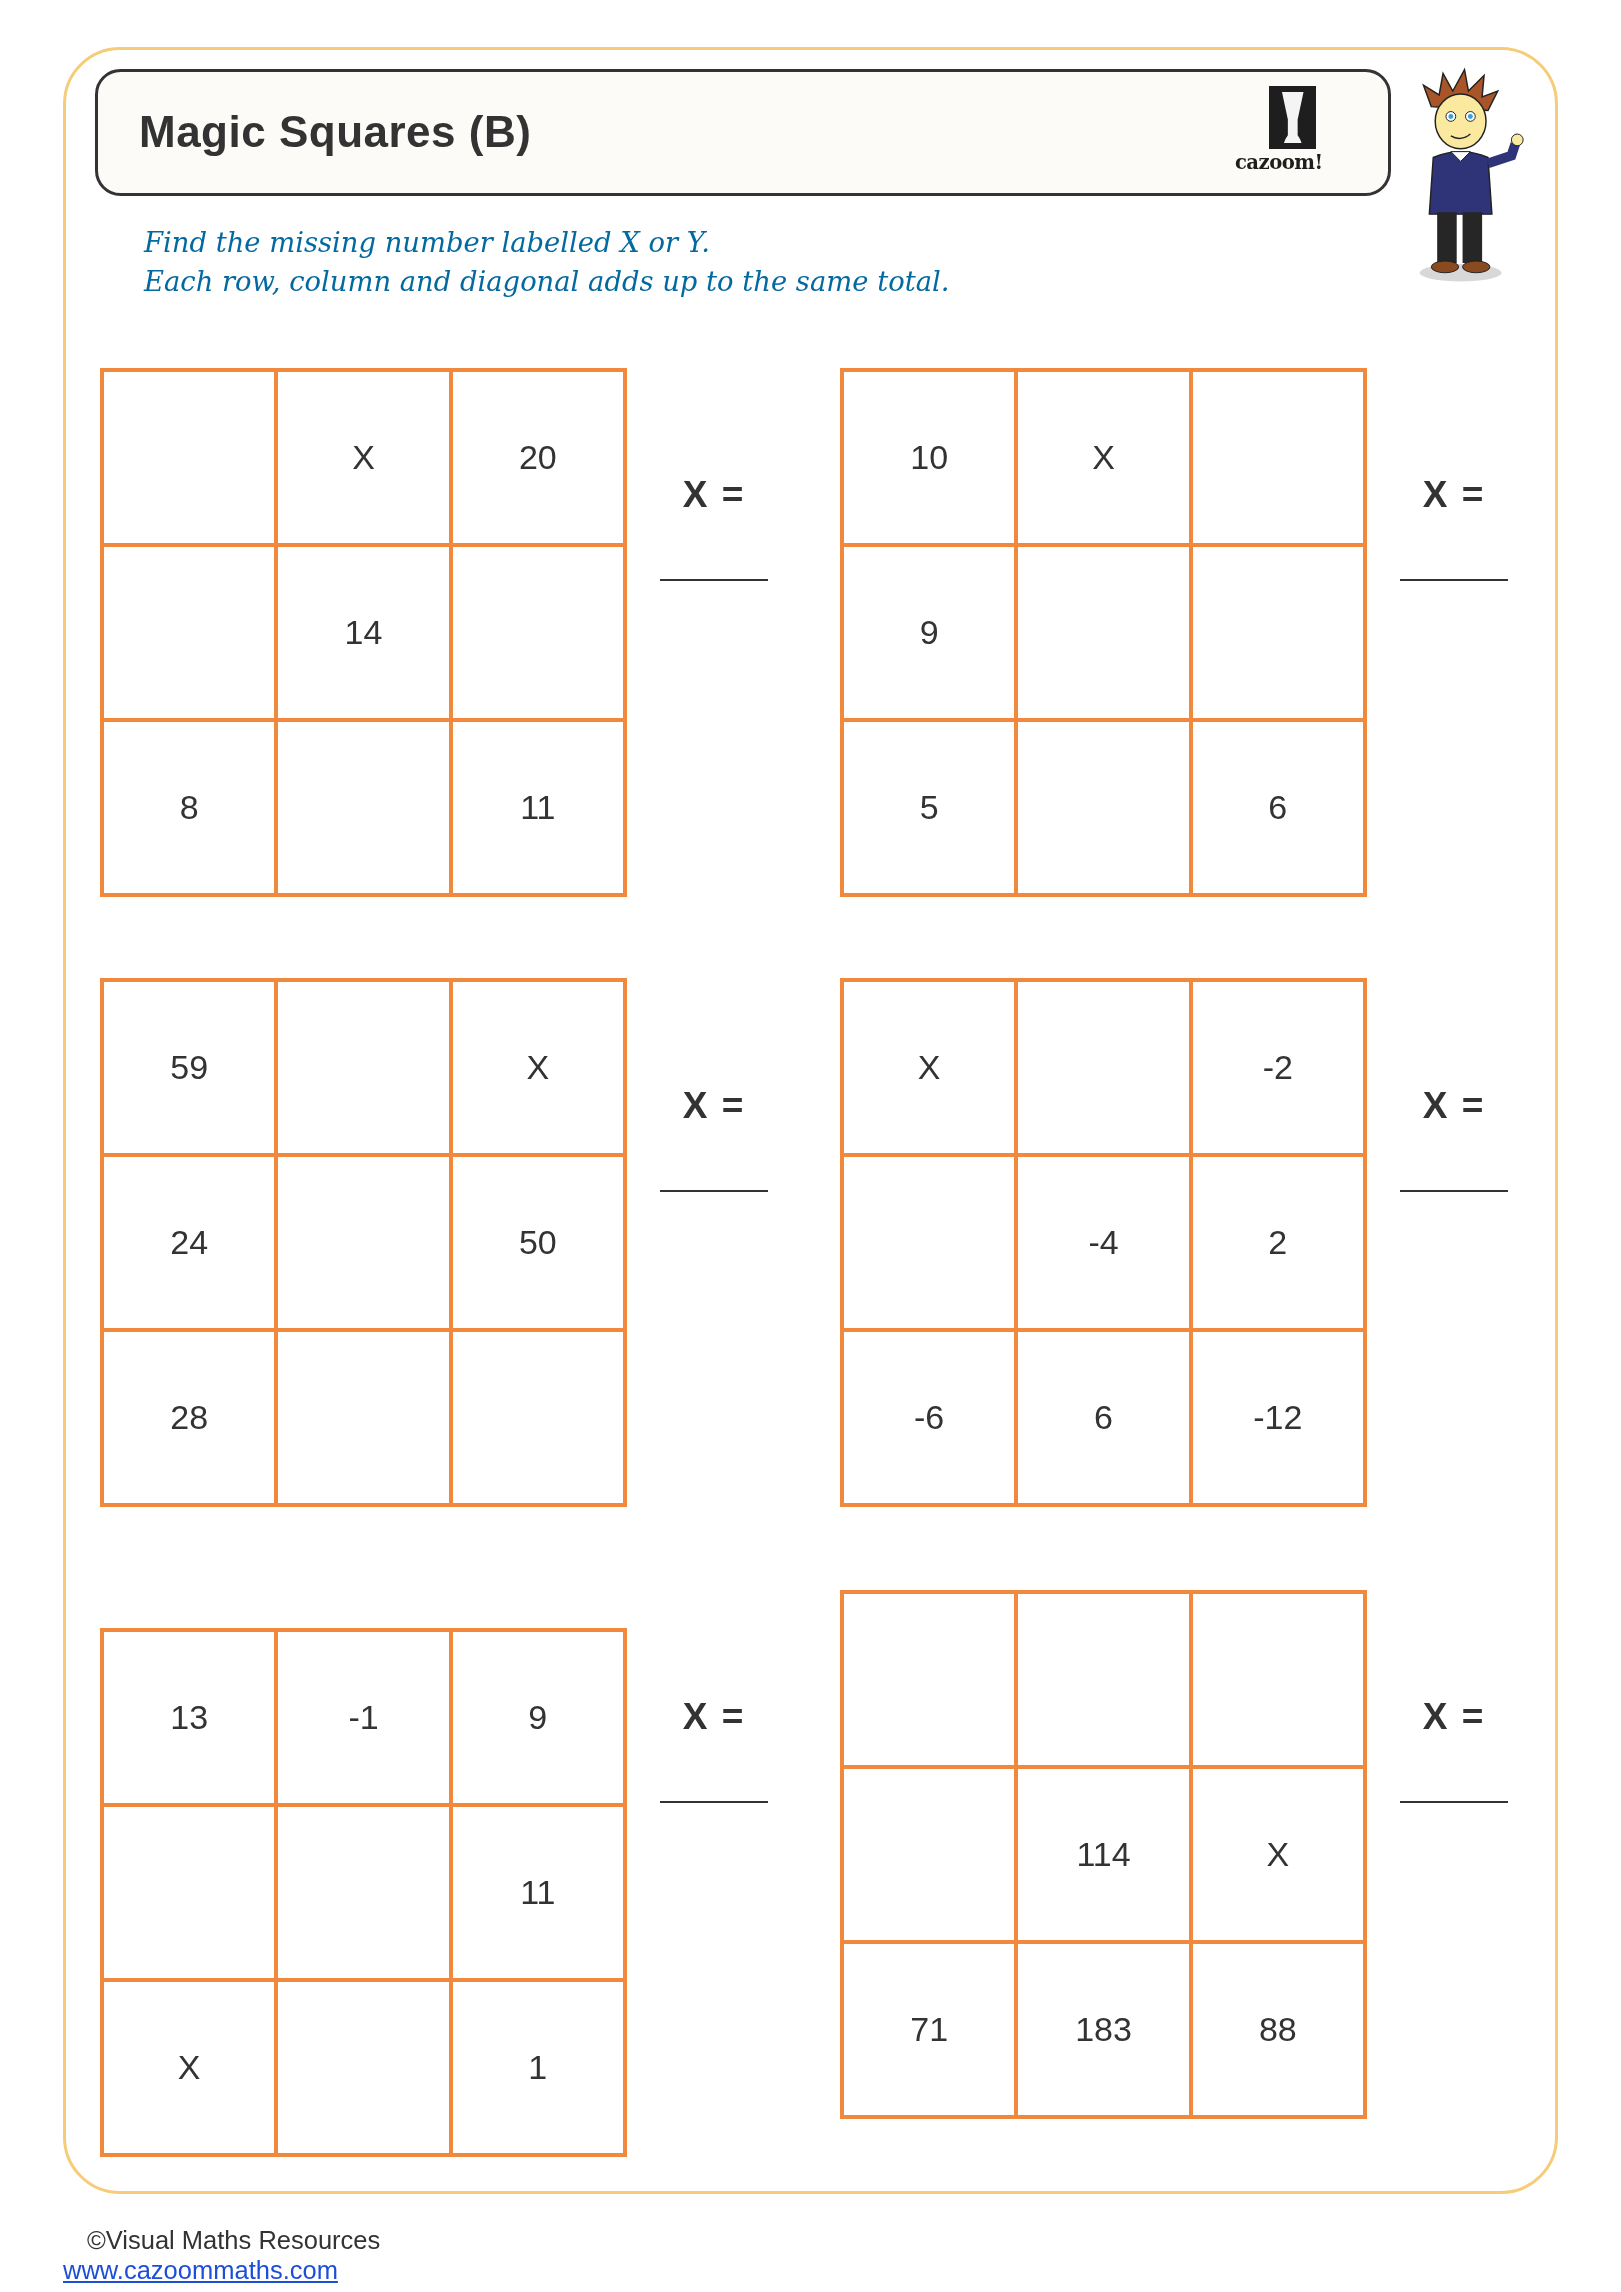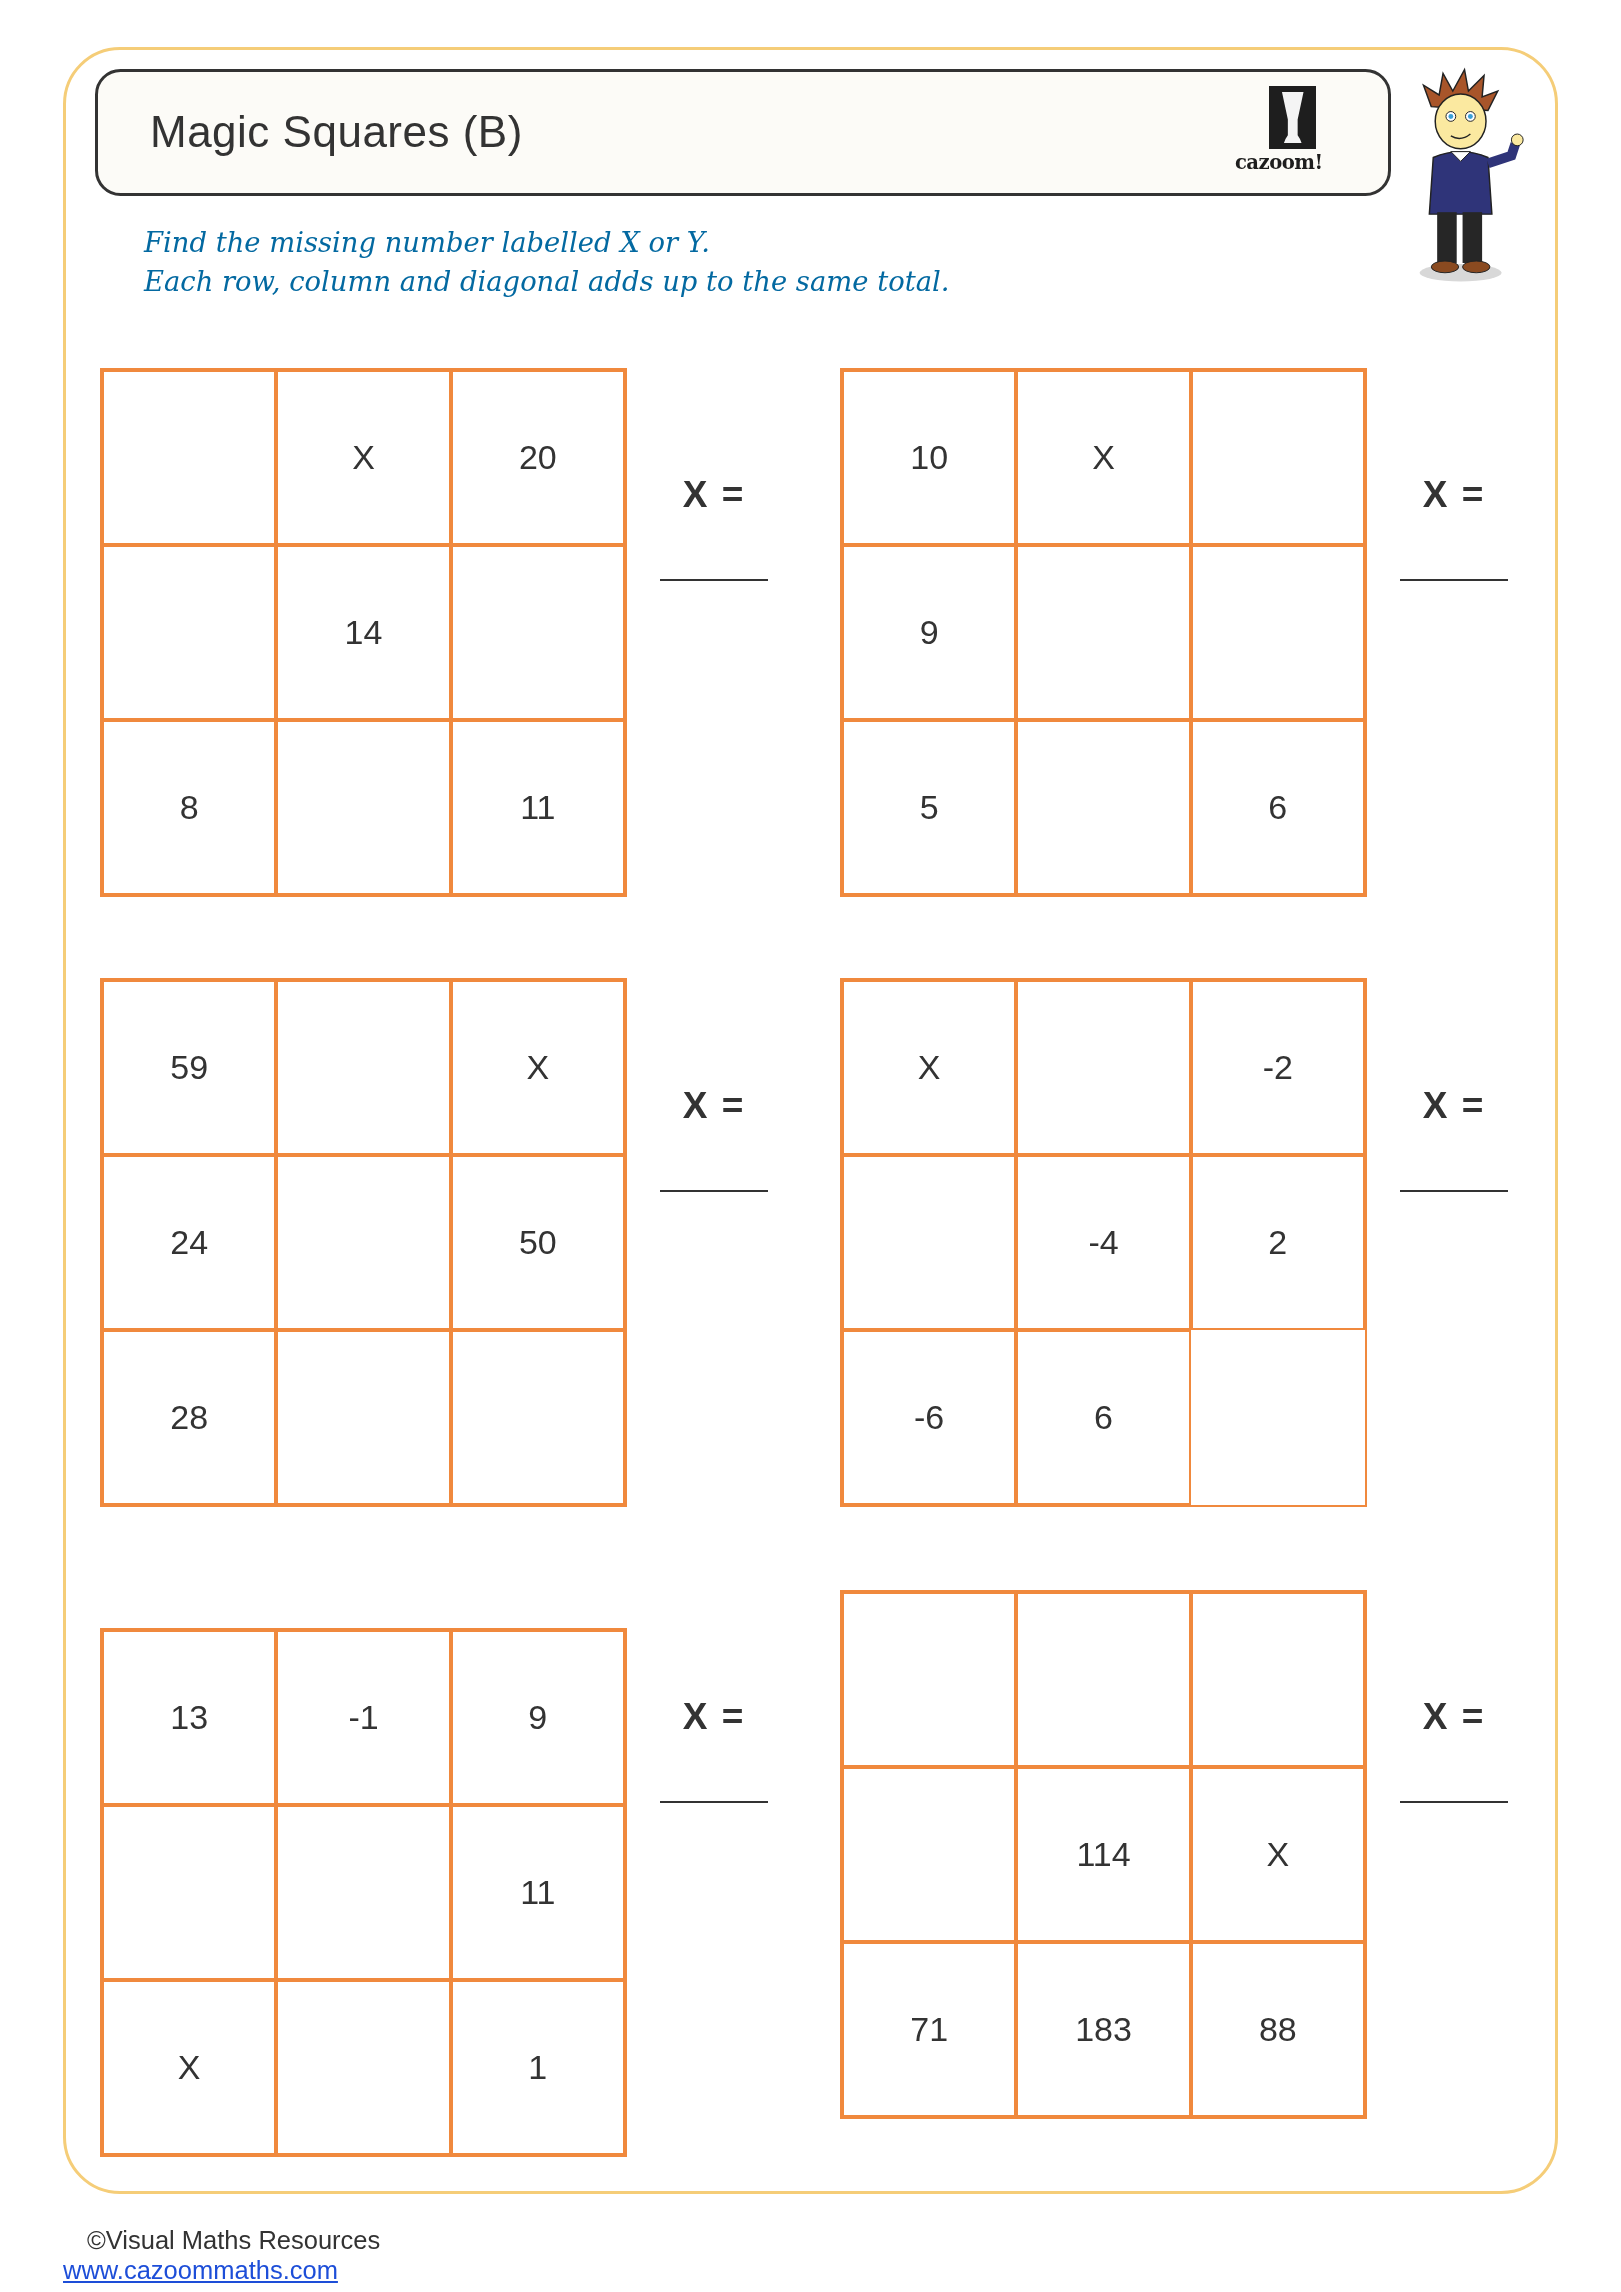--- a/index.html
+++ b/index.html
@@ -4,21 +4,21 @@
 <style>
   html, body { margin: 0; padding: 0; background: #ffffff; }
   body { width: 1621px; height: 2293px; position: relative; overflow: hidden;
          font-family: "Liberation Sans", sans-serif; color: #333333; }
 
   .page-frame { position: absolute; left: 63px; top: 47px; width: 1495px; height: 2147px;
     border: 3.9px solid #f5cd78; border-radius: 57px; box-sizing: border-box; }
 
   .title-box { position: absolute; left: 95px; top: 69px; width: 1296px; height: 127px;
     border: 3.9px solid #333333; border-radius: 25.5px; background: #fcfbf7; box-sizing: border-box; }
-  .title { position: absolute; left: 52px; top: 35px; font-size: 44px; font-weight: normal;
+  .title { position: absolute; left: 41px; top: 35px; font-size: 44px; font-weight: bold;
     color: #333333; letter-spacing: 0.5px; }
 
   .logo { position: absolute; left: 1231px; top: 86px; width: 120px; height: 98px; }
   .logo-box { position: absolute; left: 38px; top: 0; width: 47px; height: 63px; background: #1e1e1e; }
   .logo-cup { position: absolute; left: 11.8px; top: 3.9px; width: 23.5px; height: 55px; }
   .logo-text { position: absolute; left: 3.9px; top: 65px; font-family: "DejaVu Serif", serif;
     font-weight: bold; font-size: 19.6px; color: #1e1e1e; letter-spacing: -0.5px; }
 
   .mascot { position: absolute; left: 1402px; top: 67px; width: 127px; height: 221px; }
 
@@ -131,20 +131,21 @@
 
 <div class="grid" style="left:840px; top:978px;">
   <div class="cell">X</div>
   <div class="cell"></div>
   <div class="cell">-2</div>
   <div class="cell"></div>
   <div class="cell">-4</div>
   <div class="cell">2</div>
   <div class="cell">-6</div>
   <div class="cell">6</div>
+  <div class="cell">-12</div>
 </div>
 <div class="answer" style="left:1395px; top:1085px;">
   <div class="answer-label">X =</div>
   <div class="answer-line"></div>
 </div>
 
 <div class="grid" style="left:100px; top:1628px;">
   <div class="cell">13</div>
   <div class="cell">-1</div>
   <div class="cell">9</div>

